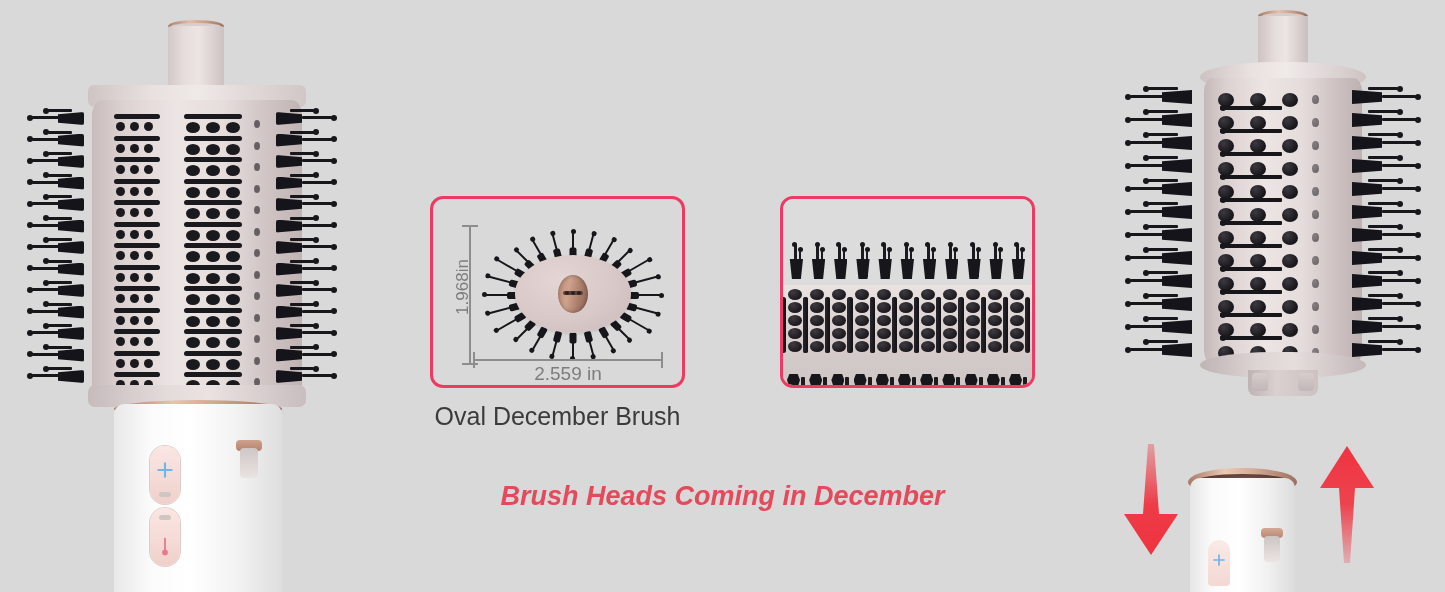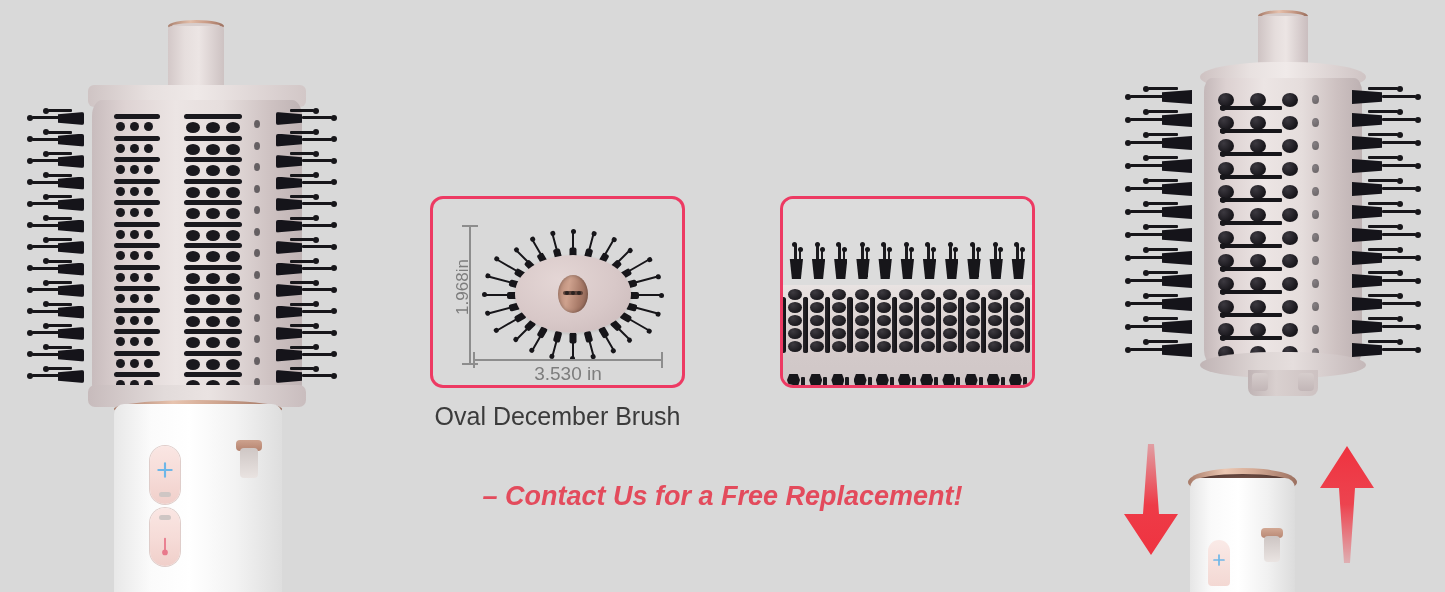--- a/index.html
+++ b/index.html
@@ -783,21 +783,21 @@
                 <i style="left:6px"></i>
                 <i style="left:12px"></i>
             </div>
           </div>
         </div>
 
         <div class="dimh">
           <div class="line"></div>
           <div class="cap l"></div>
           <div class="cap r"></div>
-          <div class="txt">3.530 in</div>
+          <div class="txt">2.559 in</div>
         </div>
       </div>
       <div class="card-caption">Oval December Brush</div>
     </div>
 
     <div class="card right">
       <div class="card-box">
         <div class="bristle-scene">
           <div class="bs-upper-bg"></div>
           <div class="bs-band"></div>
@@ -1005,16 +1005,16 @@
               <div class="fs" style="left:217.79999999999998px;"></div>
               <div class="ft" style="left:226px;"></div>
               <div class="fs" style="left:240px;"></div>
             </div>
         </div>
       </div>
     </div>
   </div>
 
   <div class="promo">
-    <span>– Contact Us for a Free Replacement!</span>
+    <span>Brush Heads Coming in December</span>
   </div>
 
 </div>
 
 </body></html>

